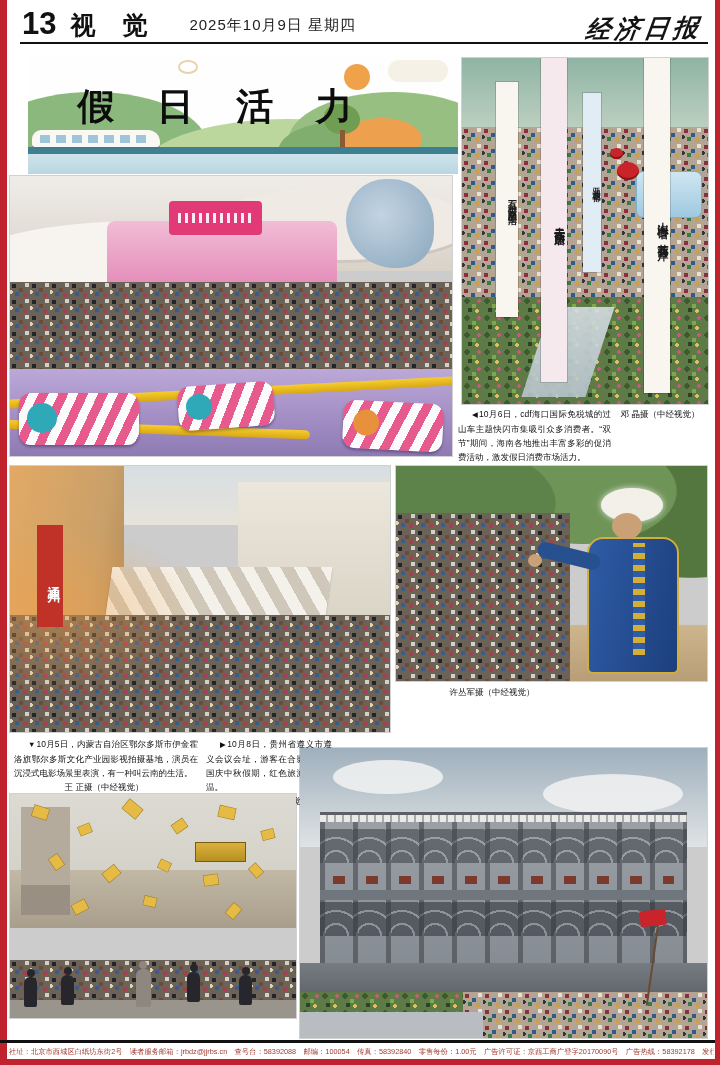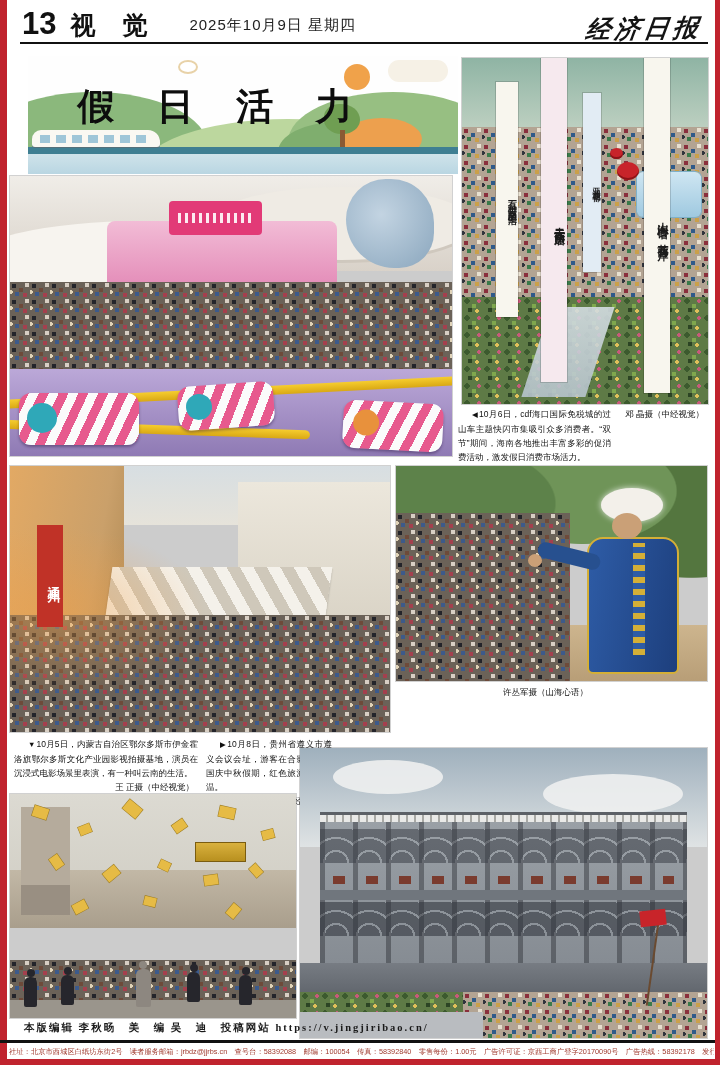--- a/index.html
+++ b/index.html
@@ -145,21 +145,21 @@
   .zy-plants{left:0;bottom:4%;width:100%;height:12%;}
   .zy-crowd{left:40%;bottom:0;width:60%;height:16%;}
   .zy-path{left:0;bottom:0;width:45%;height:9%;background:#b9bcc0;}
   .zy-flagpole{right:13%;top:58%;width:2px;height:90px;background:#6a4a30;transform:rotate(8deg);}
   .zy-flag{right:10%;top:56%;width:26px;height:16px;background:#c8242a;transform:rotate(-6deg);}
 
   
   .cap{position:absolute;font-family:Liberation Sans, sans-serif;font-size:8.5px;line-height:14px;color:#111;text-align:justify;}
   .cap .body{text-indent:14px;}
   .cap .arrow{font-size:7.5px;margin-right:1px;}
-  .cap .credit{text-align:right;padding-right:4px;}
+  .cap .credit{text-align:center;padding-right:4px;}
 
   
   .editors{position:absolute;left:24px;top:1021px;font-family:"Liberation Serif",serif;font-size:10.5px;font-weight:bold;color:#1a1a1a;letter-spacing:2px;}
   .foot-rule{position:absolute;left:0;right:5px;top:1040px;height:2.5px;background:#111;}
   .pubinfo{position:absolute;left:9px;right:6px;top:1047px;font-size:7.3px;color:#a03c30;white-space:nowrap;overflow:hidden;letter-spacing:0;font-family:"Liberation Sans",sans-serif;}
 </style>
 </head>
 <body>
 
 <div class="page">
@@ -258,21 +258,21 @@
     <div class="ph-el dots pf-crowd"></div>
     <div class="ph-el pf-robe"></div>
     <div class="ph-el pf-robe-stripe"></div>
     <div class="ph-el pf-arm"></div>
     <div class="ph-el pf-hand"></div>
     <div class="ph-el pf-hat"></div>
     <div class="ph-el pf-face"></div>
   </div>
 
   <div class="cap" style="left:396px;top:685px;width:196px;">
-    <div class="credit">许丛军摄（山海心语）</div>
+    <div class="credit">许丛军摄（中经视觉）</div>
   </div>
 
 
   <div class="cap" style="left:14px;top:737px;width:184px;">
     <div class="body"><span class="arrow">▼</span><span>10月5日，内蒙古自治区鄂尔多斯市伊金霍洛旗鄂尔多斯文化产业园影视拍摄基地，演员在沉浸式电影场景里表演，有一种叫云南的生活。</span></div>
     <div class="credit">王 正摄（中经视觉）</div>
   </div>
 
   <div class="cap" style="left:206px;top:737px;width:126px;">
     <div class="body"><span class="arrow">▶</span><span>10月8日，贵州省遵义市遵义会议会址，游客在合影留念。国庆中秋假期，红色旅游持续升温。</span></div>
@@ -318,17 +318,16 @@
     <div class="ph-el zy-red"></div>
     <div class="ph-el zy-arches2"></div>
     <div class="ph-el zy-base"></div>
     <div class="ph-el dots-green zy-plants"></div>
     <div class="ph-el dots-colorful zy-crowd"></div>
     <div class="ph-el zy-path"></div>
     <div class="ph-el zy-flagpole"></div>
     <div class="ph-el zy-flag"></div>
   </div>
 
-  <div class="editors">本版编辑 李秋旸　美　编 吴　迪　投稿网站 https://v.jingjiribao.cn/</div>
   <div class="foot-rule"></div>
   <div class="pubinfo">社址：北京市西城区白纸坊东街2号　读者服务邮箱：jrbdz@jjrbs.cn　查号台：58392088　邮编：100054　传真：58392840　零售每份：1.00元　广告许可证：京西工商广登字20170090号　广告热线：58392178　发行热线：58392172　昨日（北京）开印时间：4:15　印完时间：5:15　印刷：</div>
 
 </div>
 
 </body></html>

